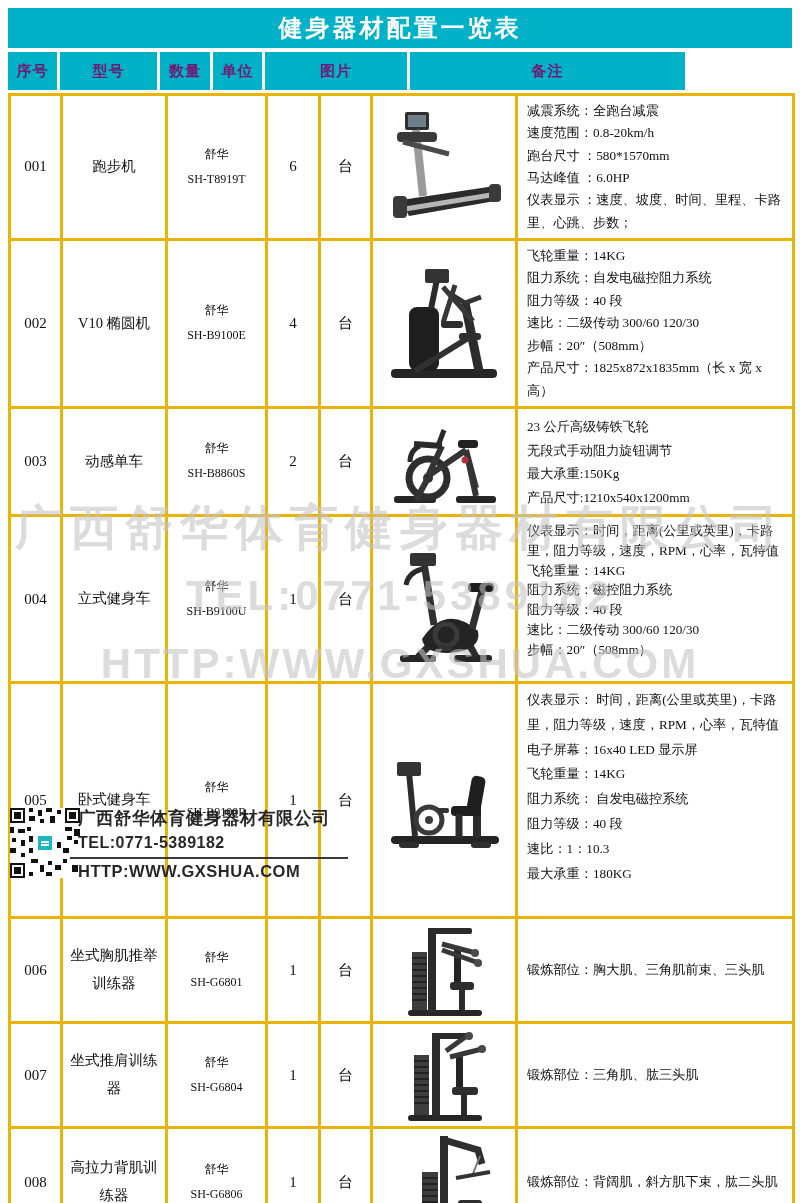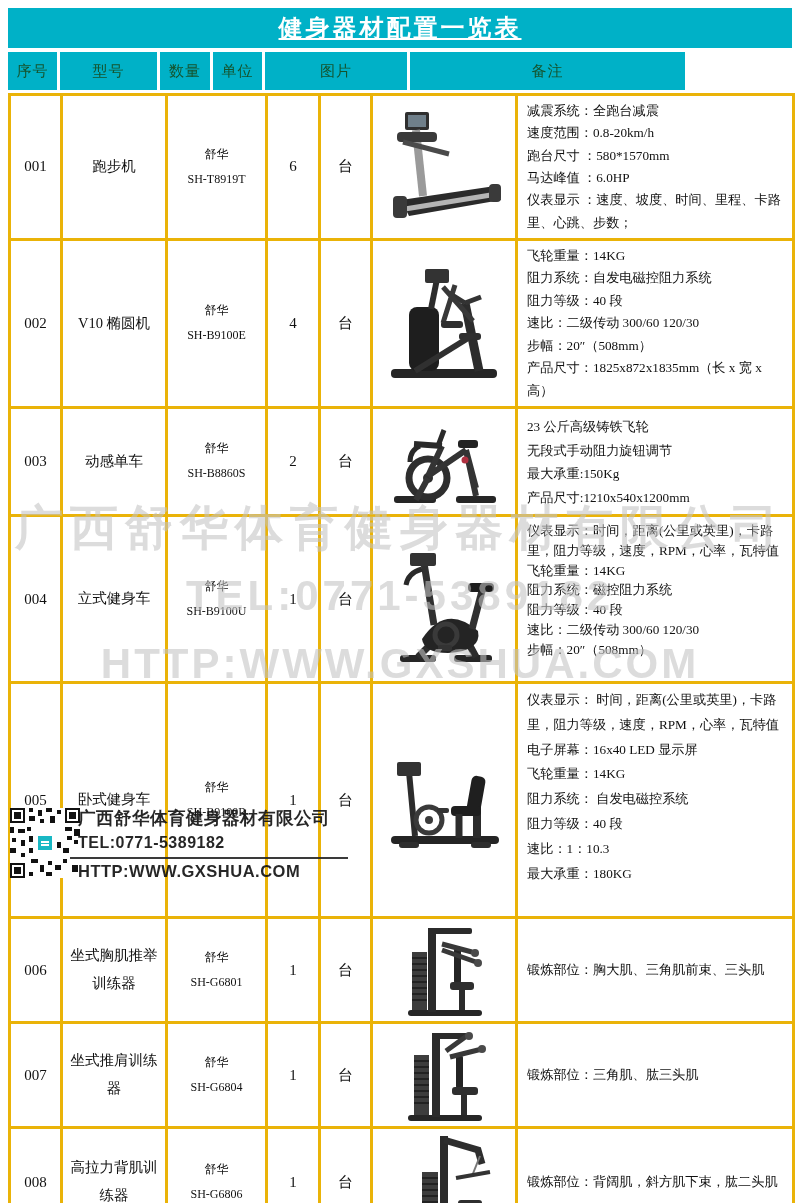--- a/index.html
+++ b/index.html
@@ -3,27 +3,27 @@
 <meta charset="utf-8">
 <style>
   html,body{margin:0;padding:0;}
   body{
     width:800px;height:1203px;background:#ffffff;position:relative;overflow:hidden;
     font-family:"Liberation Serif","DejaVu Serif",serif;color:#111;
   }
   .title-bar{
     position:absolute;left:8px;top:8px;width:784px;height:40px;
     background:#00B1C7;color:#fff;display:flex;align-items:center;justify-content:center;
-    font-family:"Liberation Sans","DejaVu Sans",sans-serif;font-weight:bold;font-size:24px;letter-spacing:3px;text-decoration:underline;
+    font-family:"Liberation Sans","DejaVu Sans",sans-serif;font-weight:bold;font-size:24px;letter-spacing:3px;
   }
   .header-row{position:absolute;left:8px;top:52px;width:784px;height:38px;display:flex;}
   .header-cell{
-    background:#00B1C7;color:#14532d;box-sizing:border-box;border-right:3px solid #fff;
+    background:#00B1C7;color:#701a75;box-sizing:border-box;border-right:3px solid #fff;
     display:flex;align-items:center;justify-content:center;
-    font-family:"Liberation Sans","DejaVu Sans",sans-serif;font-weight:normal;font-size:15px;letter-spacing:1px;
+    font-family:"Liberation Sans","DejaVu Sans",sans-serif;font-weight:bold;font-size:15px;letter-spacing:1px;
   }
   .header-cell:last-child{border-right:none;}
   .hc-no{width:52px}.hc-name{width:105px}.hc-model{width:100px}.hc-qty{width:53px}
   .hc-unit{width:52px}.hc-img{width:145px}.hc-remark{width:275px}
 
   #body-table{
     position:absolute;left:8px;top:93px;width:784px;
     border-collapse:collapse;table-layout:fixed;
   }
   #body-table td{border:3px solid #eab308;box-sizing:border-box;overflow:hidden;}

